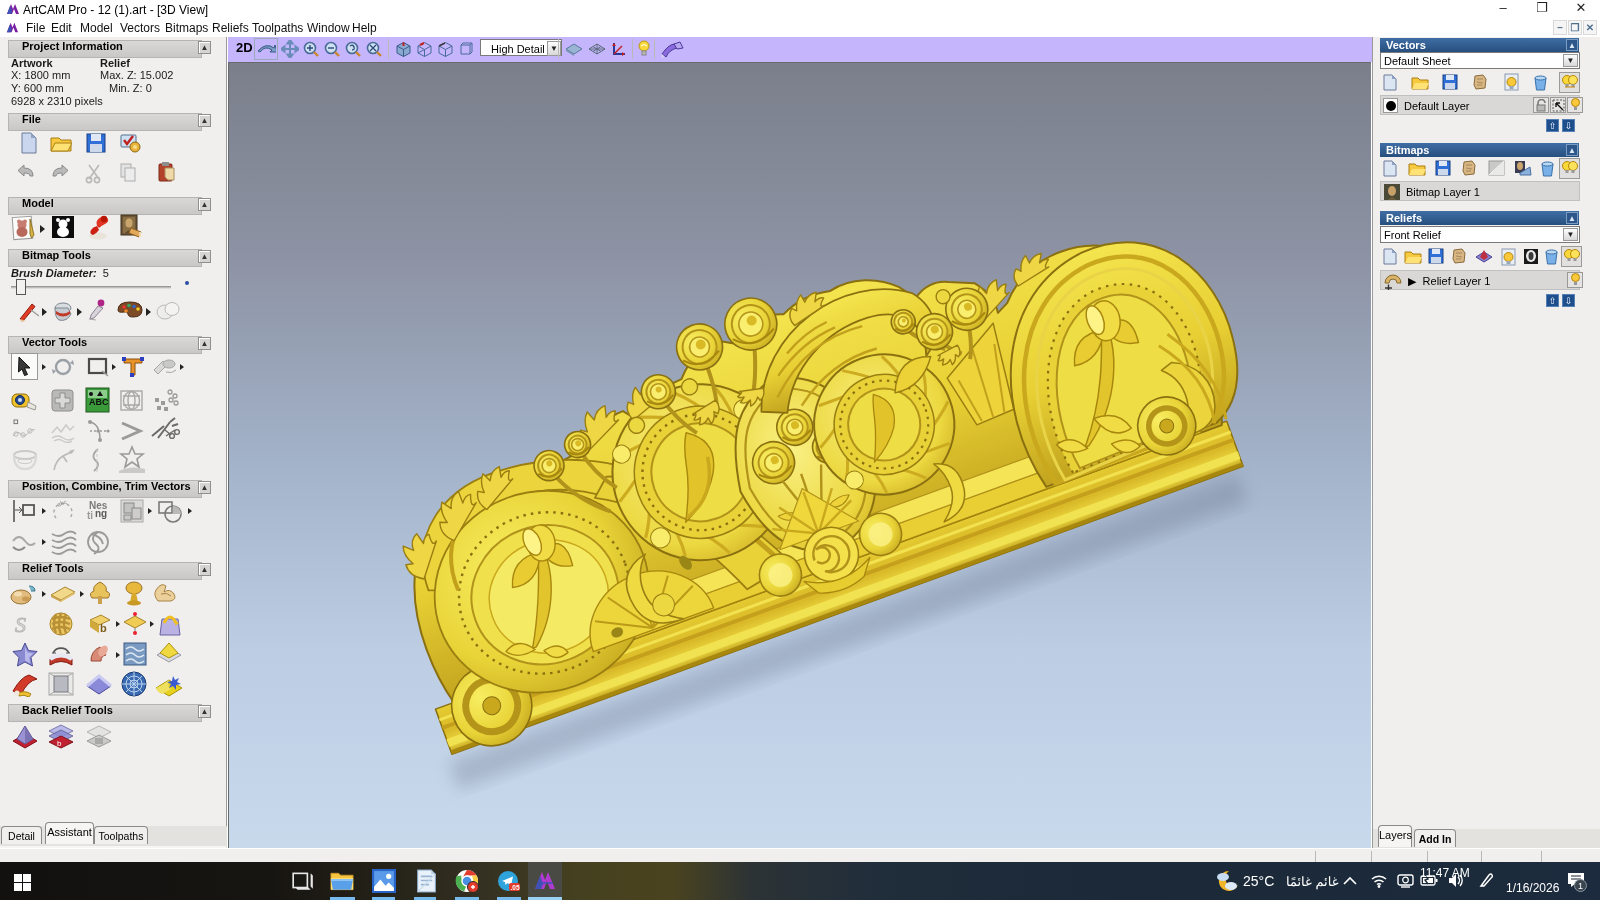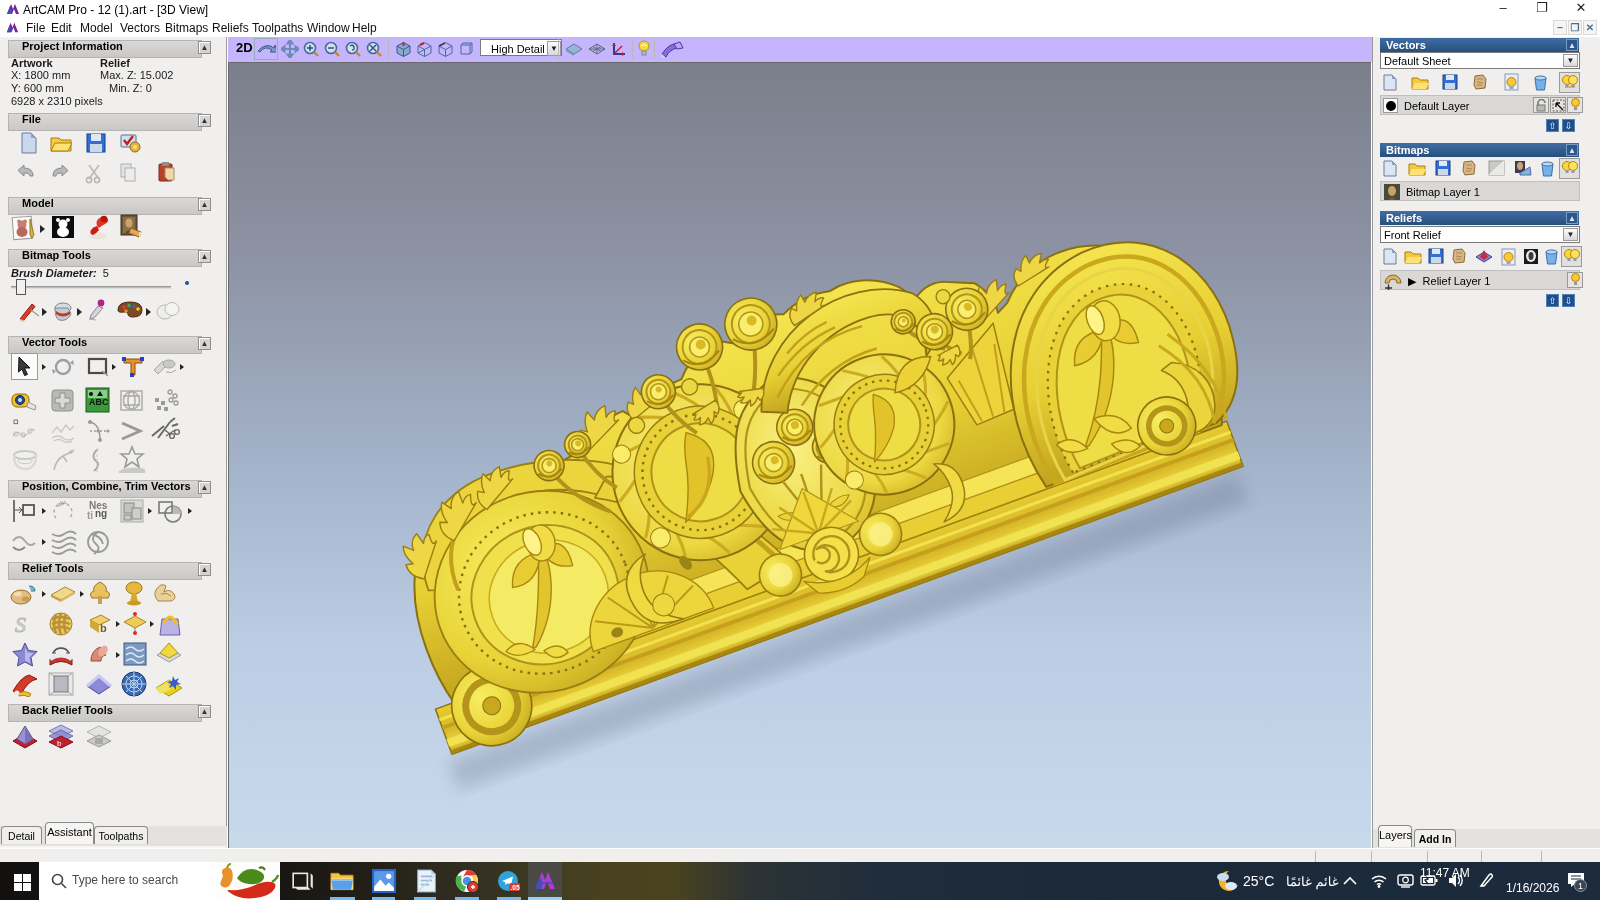--- a/index.html
+++ b/index.html
@@ -1074,37 +1074,20 @@
 
   <svg class="abs" style="left:14px;top:12px" width="17" height="17" viewBox="0 0 17 17">
       <g fill="#fff">
         <rect x="0" y="0" width="8" height="8"></rect>
         <rect x="9" y="0" width="8" height="8"></rect>
         <rect x="0" y="9" width="8" height="8"></rect>
         <rect x="9" y="9" width="8" height="8"></rect>
       </g>
     </svg>
 
-  <div id="search">
-    <svg class="abs" style="left:12px;top:11px" width="16" height="16" viewBox="0 0 16 16">
-        <circle cx="6.5" cy="6.5" r="5" fill="none" stroke="#444" stroke-width="1.6"></circle>
-        <path d="M10.5 10.5 l4.5 4.5" stroke="#444" stroke-width="1.6"></path>
-      </svg>
-    <span class="stext">Type here to search</span>
-
-    <svg class="abs" style="left:176px;top:0px" width="65" height="38" viewBox="0 0 65 38">
-      <rect width="65" height="38" fill="#fdfdfb"></rect>
-      <path d="M8 14 q-3 -6 2 -8 q5 -2 7 3 q2 6 -1 12 q-3 6 -8 4 q-4 -2 -2 -6 q1 -3 2 -5 z" fill="#e8912a"></path>
-      <path d="M12 6 q1 -4 4 -4" stroke="#7a9a2a" stroke-width="2" fill="none"></path>
-      <path d="M22 16 q8 -12 20 -8 q10 4 6 10 q-4 5 -14 4 q-9 -1 -12 -6 z" fill="#4a8a1a"></path>
-      <path d="M44 6 q4 -2 6 2" stroke="#4a7a1a" stroke-width="2" fill="none"></path>
-      <path d="M14 30 q10 8 26 6 q16 -2 20 -10 q2 -5 -4 -6 q-8 -1 -18 4 q-12 5 -24 4 q-3 0 0 2 z" fill="#d42a1a"></path>
-      <path d="M57 20 q5 -3 6 -7" stroke="#5a8a2a" stroke-width="2.5" fill="none"></path>
-    </svg>
-  </div>
 
   <svg class="tbicon" style="left:291px" width="22" height="22" viewBox="0 0 22 22">
       <rect x="2" y="4" width="13" height="13" fill="none" stroke="#e8e8e8" stroke-width="1.5"></rect>
       <path d="M18 4 l2 2 v12 l-2 -2 z M6 19 l-2 -2 h12 l2 2 z" fill="#e8e8e8"></path>
     </svg>
 
   <svg class="tbicon" style="left:330px" width="25" height="22" viewBox="0 0 25 22">
       <path d="M1 3 h8 l2 2 h13 v15 h-23 z" fill="#f6c33f" stroke="#c9962a"></path>
       <path d="M1 8 h23 v12 h-23 z" fill="#fddd75"></path>
       <path d="M1 9 h23 l-2 11 h-19 z" fill="#5aa0e8"></path>

